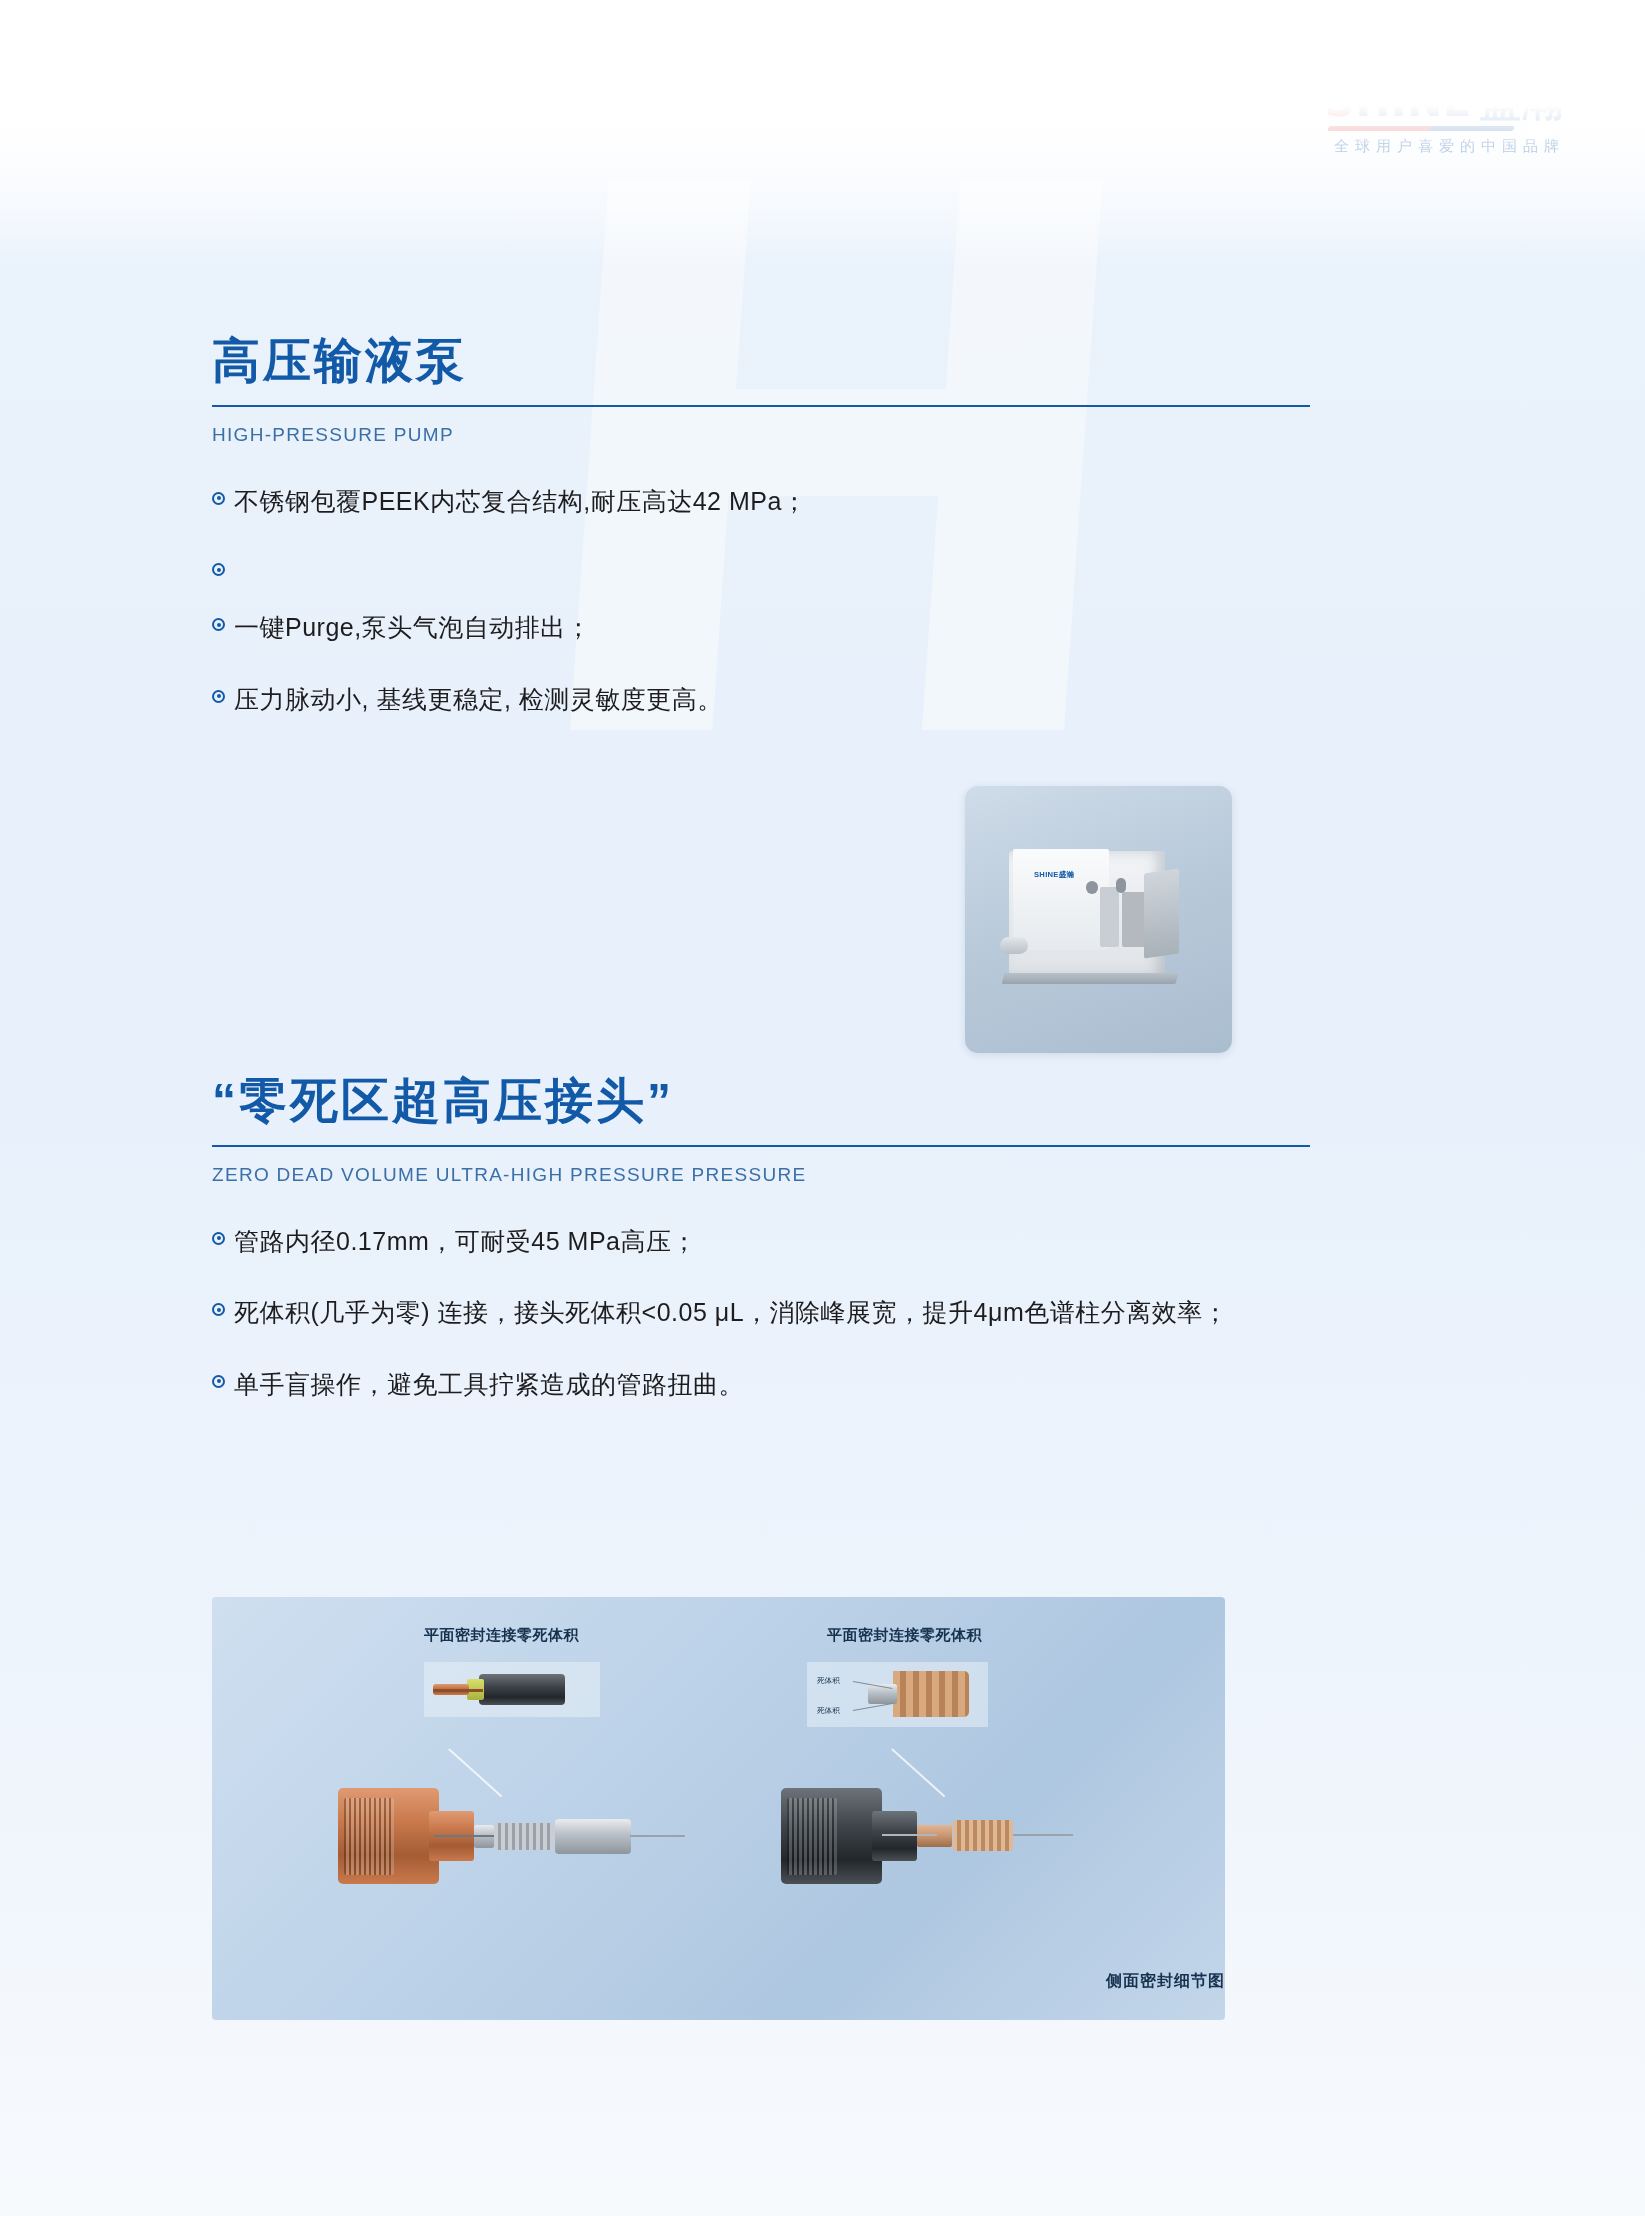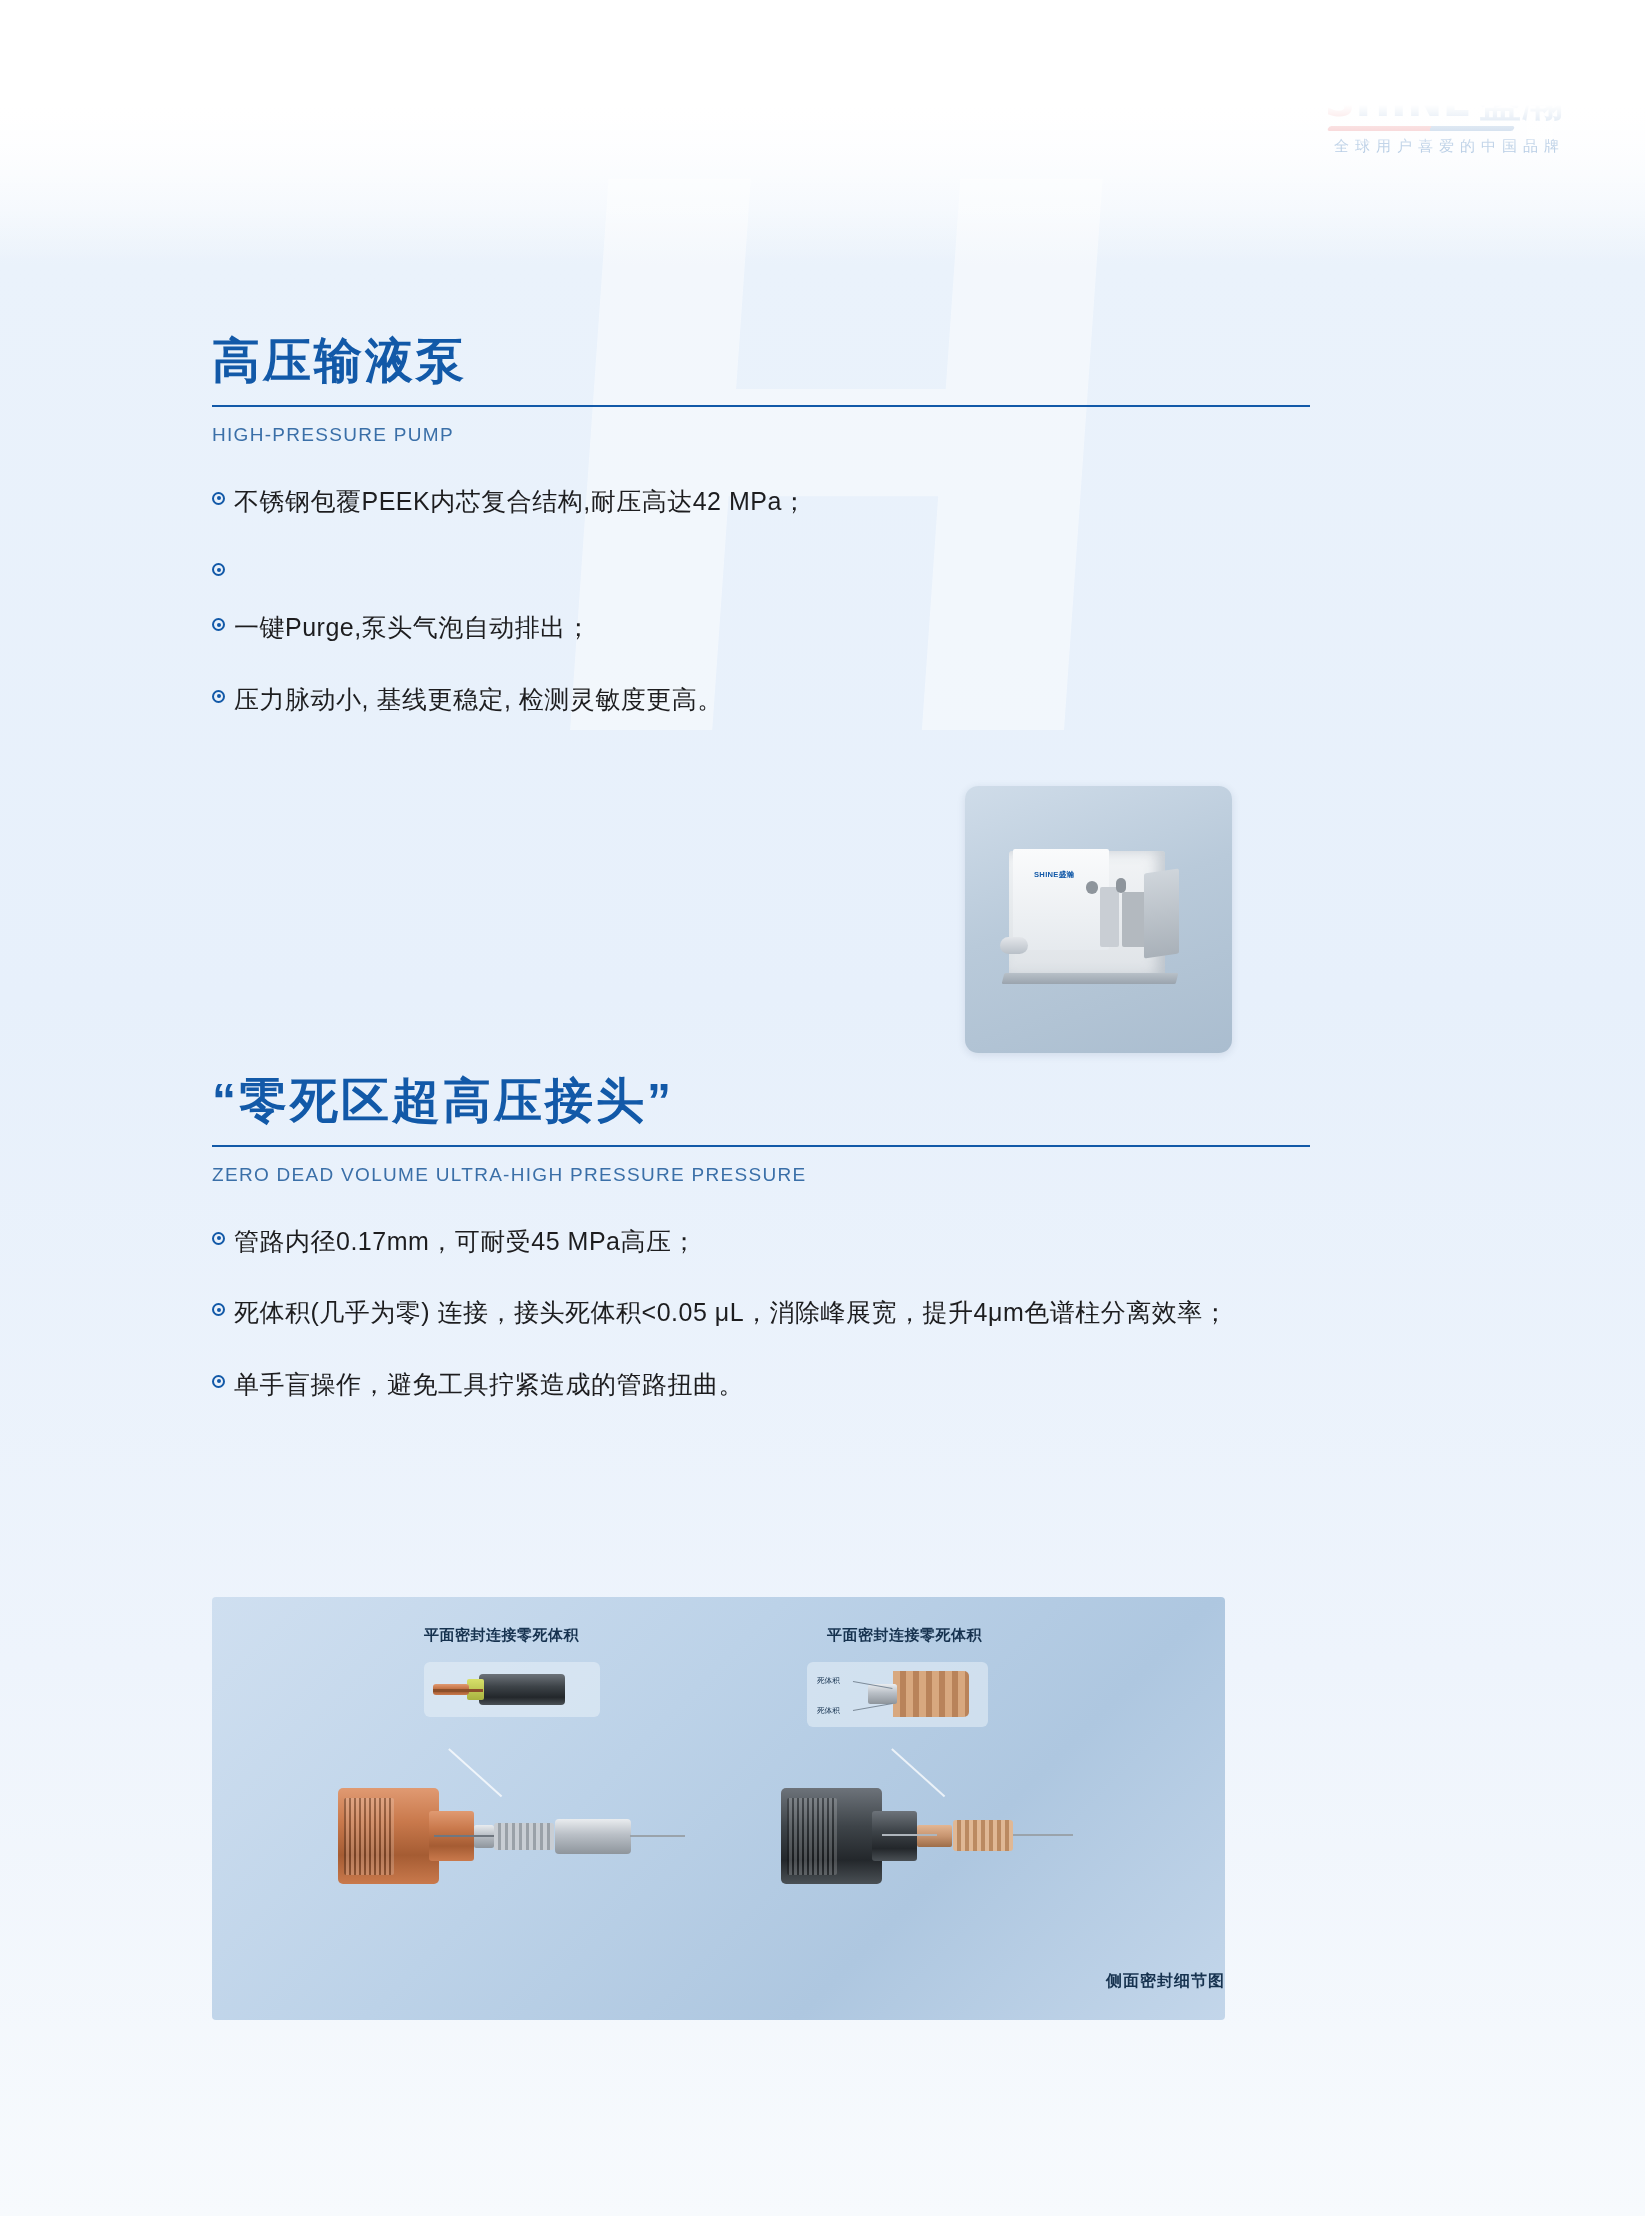--- a/index.html
+++ b/index.html
@@ -278,21 +278,21 @@
     bottom: 28px;
     text-align: right;
     font-size: 16px;
     color: #16324f;
     font-weight: 600;
     letter-spacing: 1px;
   }
   .ff-inset {
     position: absolute;
     background: rgba(232,240,248,.55);
-    border-radius: 6px;
+    border-radius: 1px;
   }
   
   .nut-copper {
     position: absolute;
     background: linear-gradient(180deg, #e09a72 0%, #c9794c 35%, #a55c33 70%, #c9794c 100%);
     border-radius: 3px;
   }
   .nut-dark {
     position: absolute;
     background: linear-gradient(180deg, #6d737a 0%, #3e4449 40%, #23272b 75%, #4a5055 100%);

